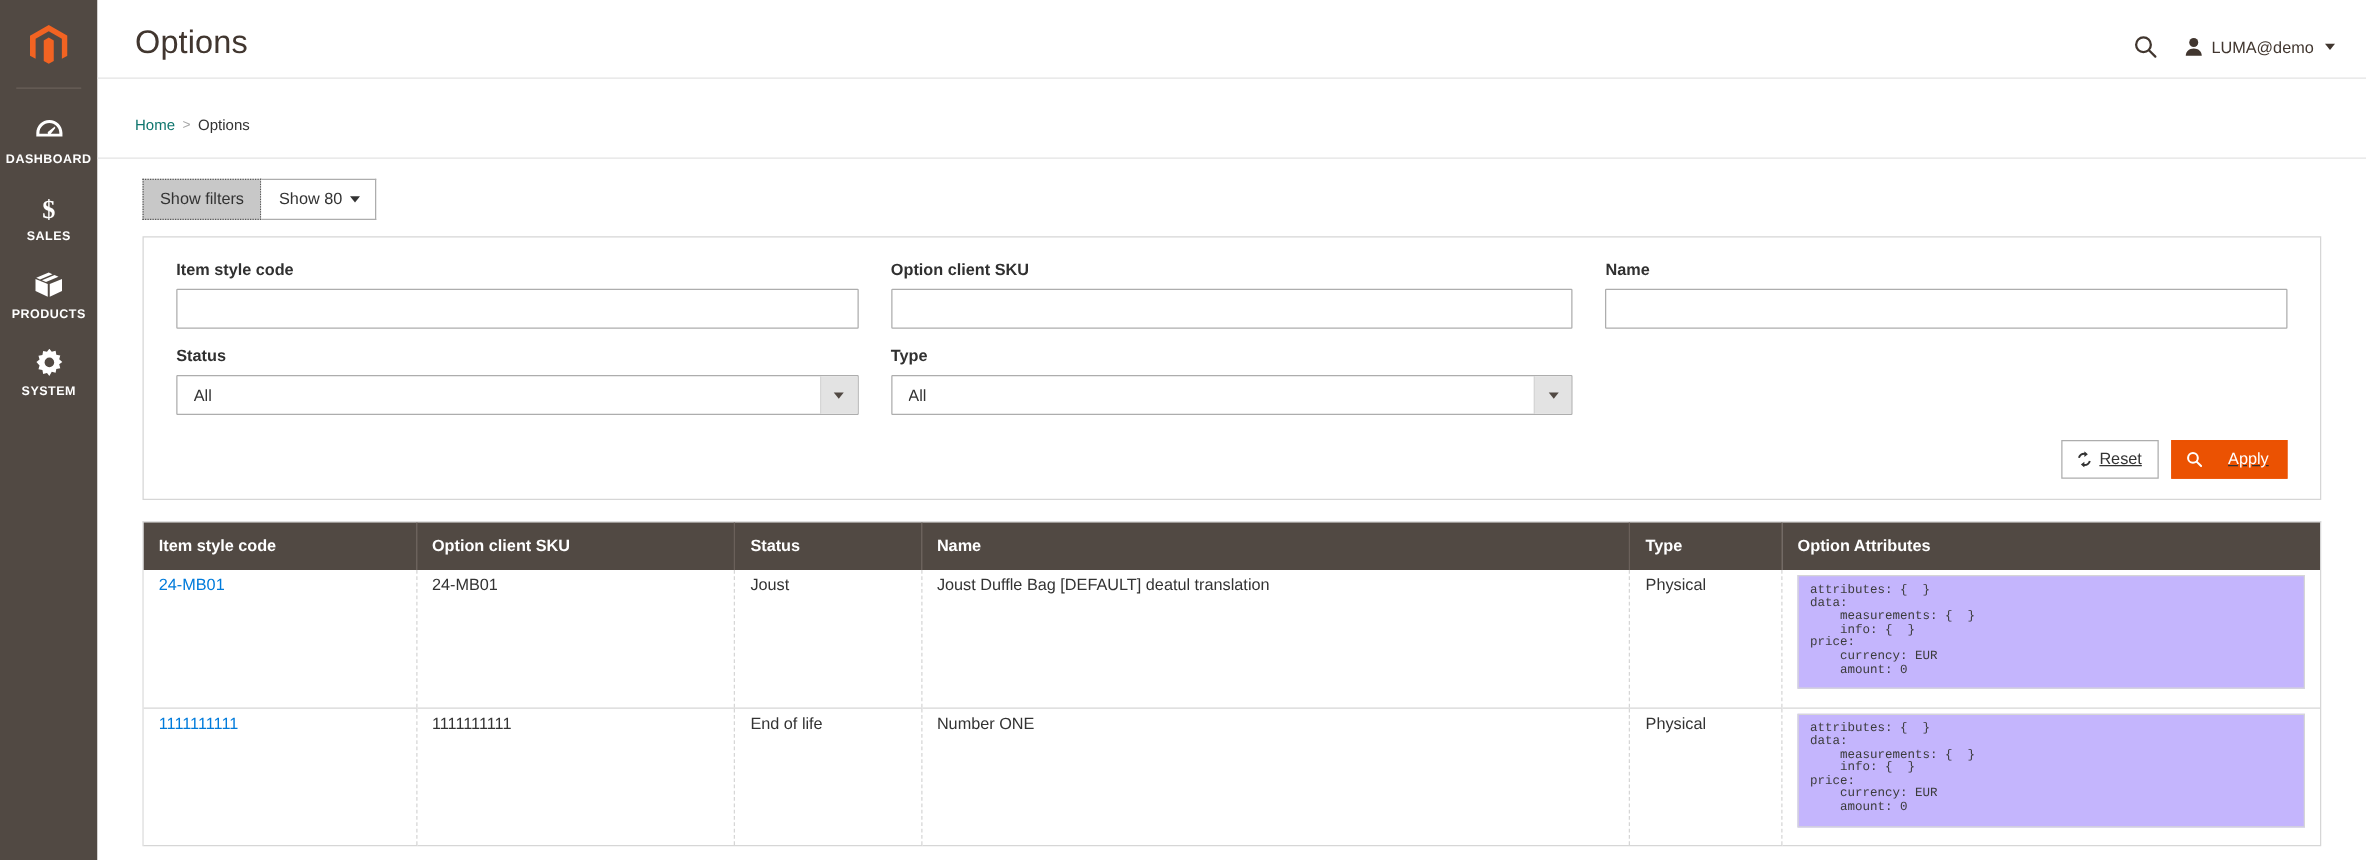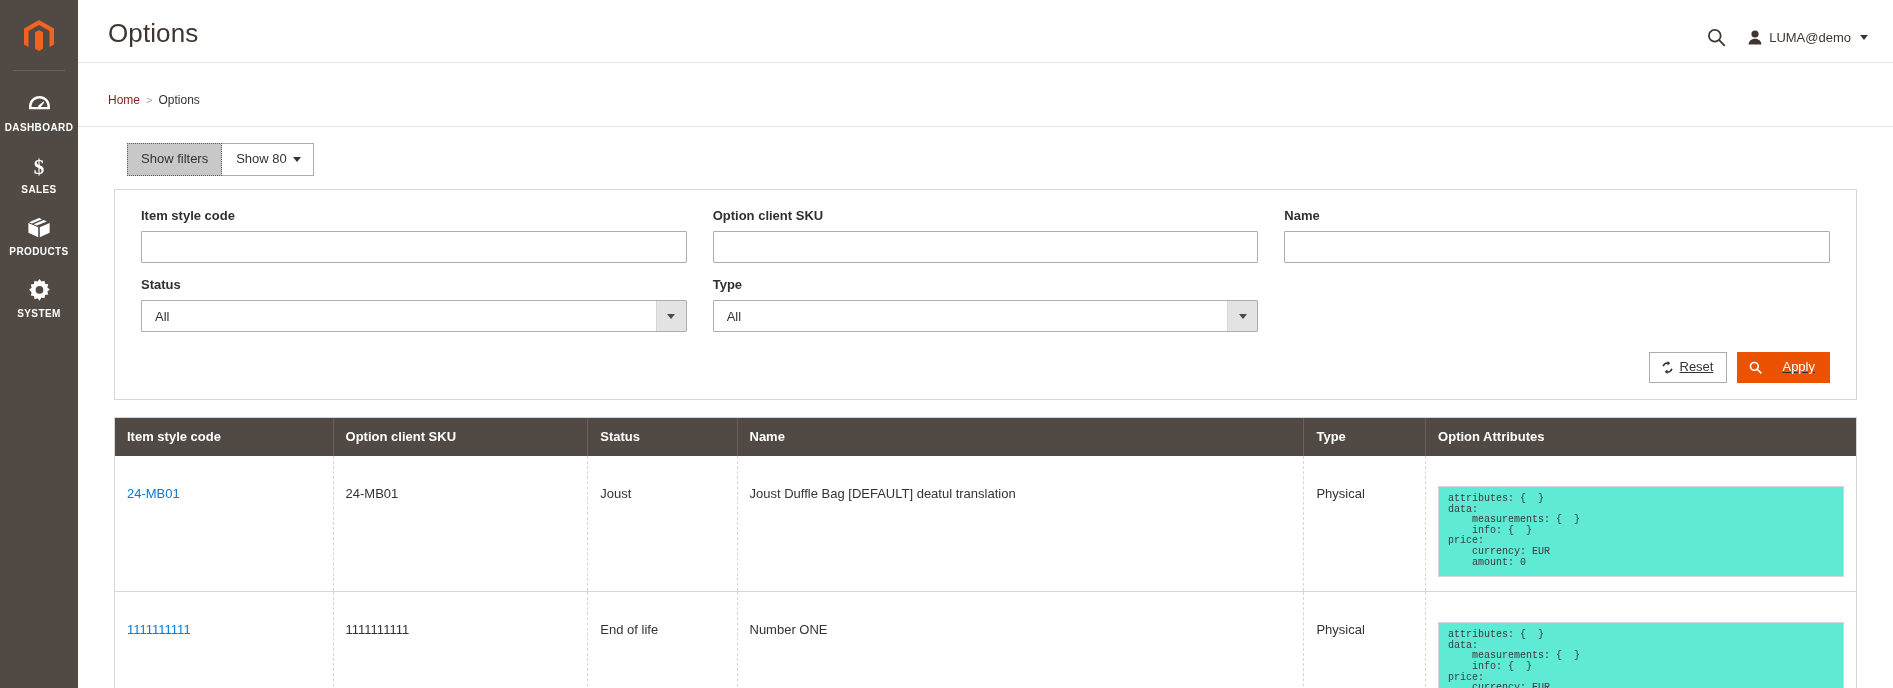--- a/index.html
+++ b/index.html
@@ -52,28 +52,28 @@
   .user-icon svg { display: block; fill: #41362f; }
   .caret-down {
     width: 0; height: 0; border-left: 4px solid transparent; border-right: 4px solid transparent;
     border-top: 5px solid #41362f; margin-left: 2px;
   }
 
   .topbar-rule { height: 1px; background: #e3e3e3; margin: 0; }
 
   
   .breadcrumb { padding: 30px 0 0 30px; font-size: 12px; color: #333; display: flex; align-items: center; gap: 6px; }
-  .breadcrumb a { color: #7f1d1d; text-decoration: none; cursor: pointer; }
+  .breadcrumb a { color: #0f766e; text-decoration: none; cursor: pointer; }
   .bc-sep { color: #a6a6a6; font-size: 11px; }
   .bc-current { color: #333; }
 
   .content-rule { height: 1px; background: #e3e3e3; margin-top: 19px; }
 
   
-  .toolbar { padding: 16px 0 0 36px; display: flex; align-items: flex-start; margin-left: 13px; }
+  .toolbar { padding: 16px 0 0 36px; display: flex; align-items: flex-start; }
   .btn-showfilters {
     background: #c8c8c8; border: 1px dotted #5a5a5a;
     font-size: 13px; color: #333; padding: 7px 13px 8px 13px;
     cursor: pointer; line-height: 16px;
   }
   .btn-show50 {
     background: #ffffff; border: 1px solid #adadad; border-left: none;
     font-size: 13px; color: #333; padding: 7px 12px 8px 14px;
     cursor: pointer; line-height: 16px; display: flex; align-items: center; gap: 6px;
   }
@@ -133,27 +133,27 @@
   .grid-wrap { margin: 17px 36px 0 36px; border: 1px solid #d6d6d6; border-bottom: none; }
   table.grid { width: 100%; border-collapse: collapse; table-layout: fixed; }
   table.grid thead th {
     background: #514943; color: #ffffff; text-align: left;
     font-size: 13px; font-weight: bold; padding: 11px 12px 12px 12px;
     border-right: 1px solid #6a605a; white-space: nowrap;
   }
   table.grid thead th:last-child { border-right: none; margin-top: 32px; }
   table.grid tbody td {
     border-right: 1px dashed #d6d6d6; border-bottom: 1px solid #d6d6d6;
-    padding: 30px 12px 14px 12px; font-size: 13px; color: #333;
+    padding: 4px 12px 14px 12px; font-size: 13px; color: #333;
     vertical-align: top; background: #ffffff;
   }
   table.grid tbody td:last-child { border-right: none; }
   .cell-link { color: #007bdb; text-decoration: none; cursor: pointer; }
   .attr-box {
-    border: 1px solid #d6d6d6; background: #5eead4; padding: 7px 9px 8px 9px;
+    border: 1px solid #d6d6d6; background: #c4b5fd; padding: 7px 9px 8px 9px;
     font-family: "Liberation Mono", monospace; font-size: 10px; line-height: 10.6px;
     color: #3b3b3b; white-space: pre; overflow: hidden;
   }
   .c1 { width: 190px; } .c2 { width: 222px; } .c3 { width: 130px; }
   .c4 { width: 494px; } .c5 { width: 106px; } .c6 { width: 375px; }
 </style>
 </head>
 <body>
 
 <div class="app">

